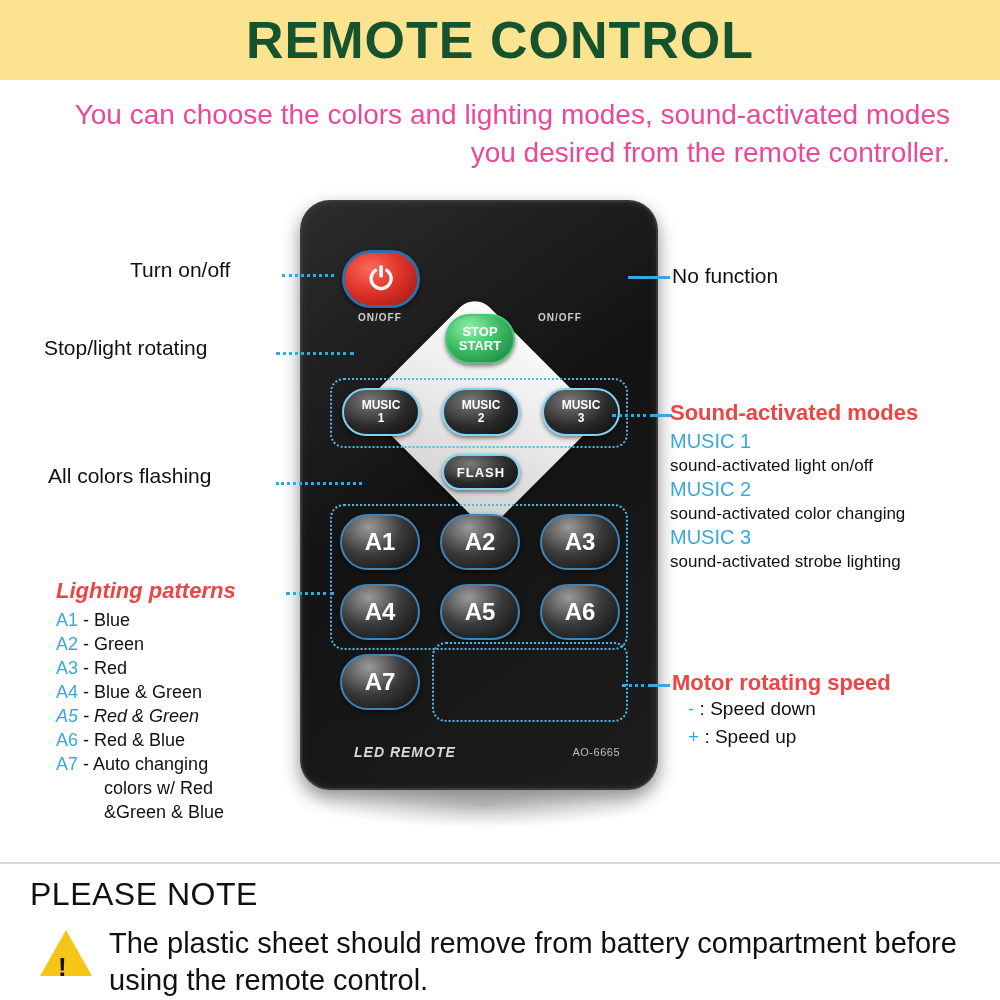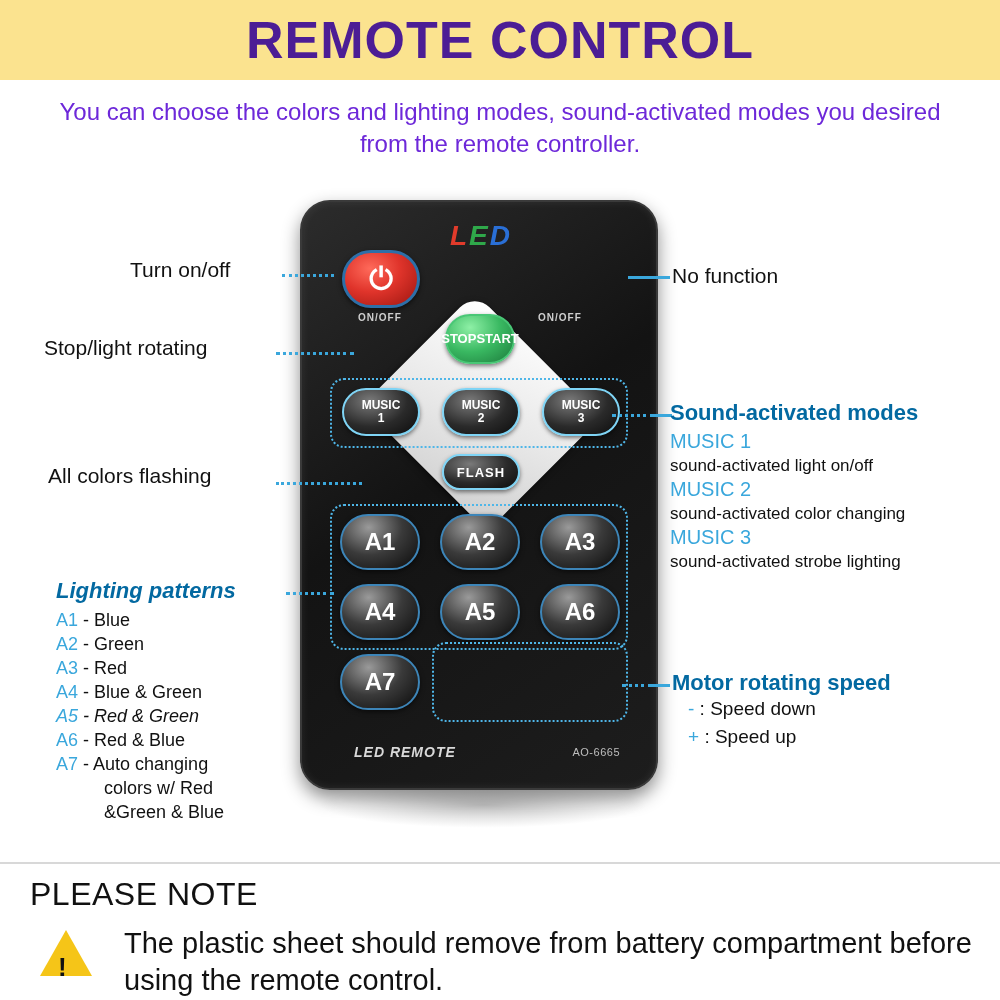--- a/index.html
+++ b/index.html
@@ -13,26 +13,26 @@
   }
 
   
   #header-banner {
     position:absolute; left:0; top:0; width:1000px; height:80px;
     background:#fbe38f;
     display:flex; align-items:center; justify-content:center;
   }
   #header-title {
     font-size:52px; font-weight:bold; letter-spacing:1px;
-    color:#4c1d95; font-family:"Liberation Sans", sans-serif;
+    color:#14532d; font-family:"Liberation Sans", sans-serif;
   }
 
   #subtitle {
     position:absolute; left:50px; top:96px; width:900px;
-    text-align:center; font-size:24px; color:#6d28d9; line-height:1.35;
+    text-align:right; font-size:28px; color:#ec4899; line-height:1.35;
   }
 
   
   #remote {
     position:absolute; left:300px; top:200px; width:358px; height:590px;
     background:linear-gradient(145deg,#2c2c2c 0%,#131313 45%,#1d1d1d 100%);
     border-radius:30px;
     box-shadow:0 8px 18px rgba(0,0,0,0.45), inset 0 0 10px rgba(255,255,255,0.08);
     border:2px solid #3a3a3a;
   }
@@ -85,21 +85,21 @@
     background:linear-gradient(160deg,#ffffff 0%,#e7e7e7 55%,#cfcfcf 100%);
     transform:rotate(45deg) scale(0.80,0.80);
     border-radius:26px;
     box-shadow:0 3px 8px rgba(0,0,0,0.5);
   }
 
   #stop-btn {
     left:143px; top:112px; width:70px; height:50px; border-radius:28px;
     background:radial-gradient(ellipse at 35% 25%, #8ef0a6 0%, #39b861 50%, #1d7a3c 100%);
     border:2px solid #49c776;
-    font-size:13px; line-height:1.05; flex-direction:row;
+    font-size:13px; line-height:1.05; flex-direction:column;
     box-shadow:0 2px 4px rgba(0,0,0,0.5);
   }
 
   .music-btn {
     width:78px; height:48px; border-radius:26px;
     background:radial-gradient(ellipse at 35% 25%, #7a7a7a 0%, #2a2a2a 55%, #0c0c0c 100%);
     border:2px solid #7fd4f5;
     font-size:12px; line-height:1.1; flex-direction:column;
     box-shadow:0 2px 4px rgba(0,0,0,0.5);
   }
@@ -165,21 +165,21 @@
   #remote-model {
     position:absolute; right:36px; bottom:30px; font-size:11px;
     color:#bdbdbd; letter-spacing:0.5px;
   }
 
   
   .callout-label {
     position:absolute; font-size:21px; color:#111;
   }
   .callout-head {
-    position:absolute; font-size:22px; font-weight:bold; color:#0369a1;
+    position:absolute; font-size:22px; font-weight:bold; color:#ef4444;
   }
   .accent { color:#3aa7dc; }
   .detail { font-size:17px; color:#111; }
 
   
   .leader {
     position:absolute; height:0; border-top:3px dotted #3aa7dc;
   }
   .dash {
     position:absolute; height:0; border-top:3px solid #3aa7dc;
@@ -204,40 +204,37 @@
   }
   #warn-icon {
     position:absolute; left:40px; top:930px; width:0; height:0;
     border-left:26px solid transparent; border-right:26px solid transparent;
     border-bottom:46px solid #f5c518;
   }
   #warn-bang {
     position:absolute; left:58px; top:952px; font-size:26px; font-weight:bold; color:#111;
   }
   #note-text {
-    position:absolute; left:124px; top:925px; width:860px;
+    position:absolute; left:109px; top:925px; width:860px;
     font-size:29px; color:#111; line-height:1.28;
   }
 </style>
 </head>
 <body>
 
 <div id="header-banner">
   <div id="header-title">REMOTE CONTROL</div>
 </div>
 
 <div id="subtitle">You can choose the colors and lighting modes, sound-activated modes you desired from the remote controller.</div>
 
 <div id="remote-shadow"></div>
 
 <div id="remote">
 
-  <div class="led-logo">
-    <span class="l">L</span><span class="e">E</span><span class="d">D</span>
-  </div>
 
   <div class="btn" id="power-btn">
     <span id="power-glyph">⏻</span>
   </div>
   <div class="sub-label" style="left:56px; top:110px;">ON/OFF</div>
 
   <div class="sub-label" style="left:236px; top:110px;">ON/OFF</div>
 
   <div id="diamond-pad"></div>
 

